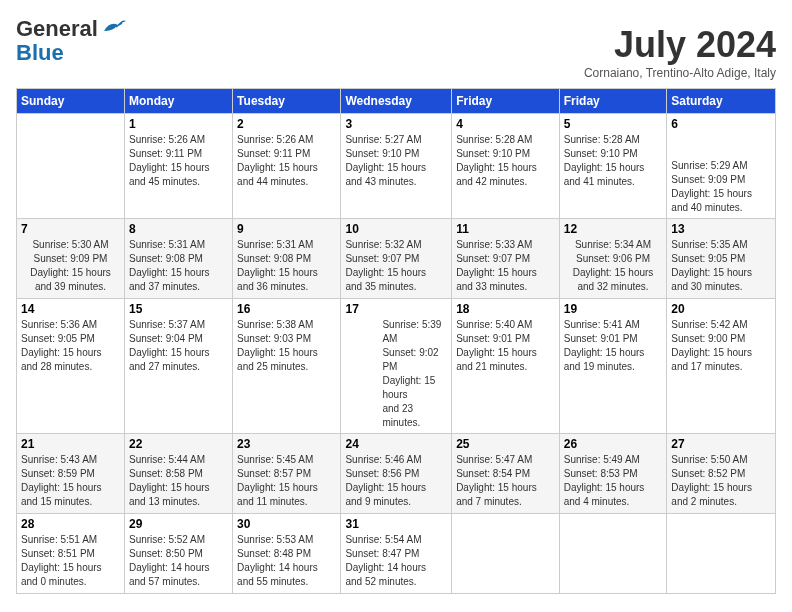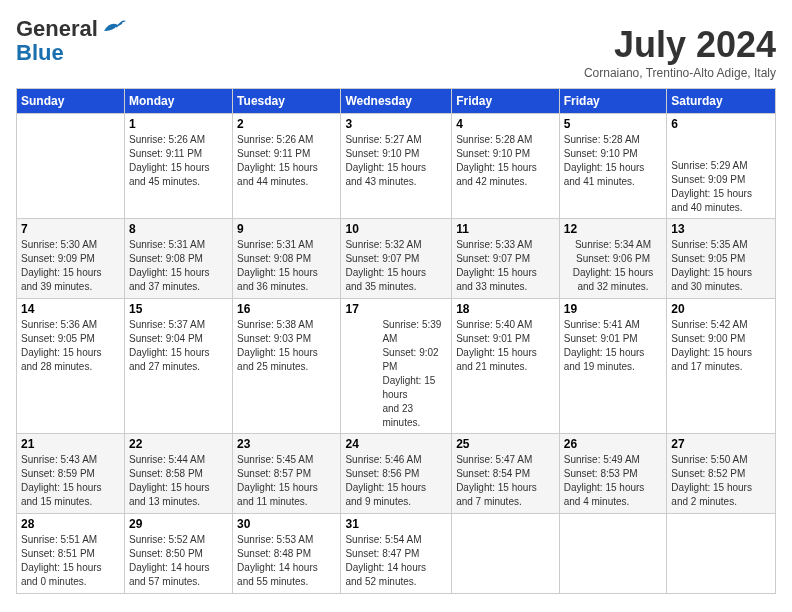--- a/index.html
+++ b/index.html
@@ -154,21 +154,21 @@
           <span class="day-number">6</span>
           <div class="day-info" style="white-space: pre-line; margin-top: 28px;">Sunrise: 5:29 AM
 Sunset: 9:09 PM
 Daylight: 15 hours
 and 40 minutes.</div>
         </td>
       </tr>
       <tr>
         <td>
           <span class="day-number">7</span>
-          <div class="day-info" style="white-space: pre-line;">Sunrise: 5:30 AM
+          <div class="day-info" style="white-space: pre-line; text-align: center;">Sunrise: 5:30 AM
 Sunset: 9:09 PM
 Daylight: 15 hours
 and 39 minutes.</div>
         </td>
         <td>
           <span class="day-number">8</span>
           <div class="day-info" style="white-space: pre-line;">Sunrise: 5:31 AM
 Sunset: 9:08 PM
 Daylight: 15 hours
 and 37 minutes.</div>

